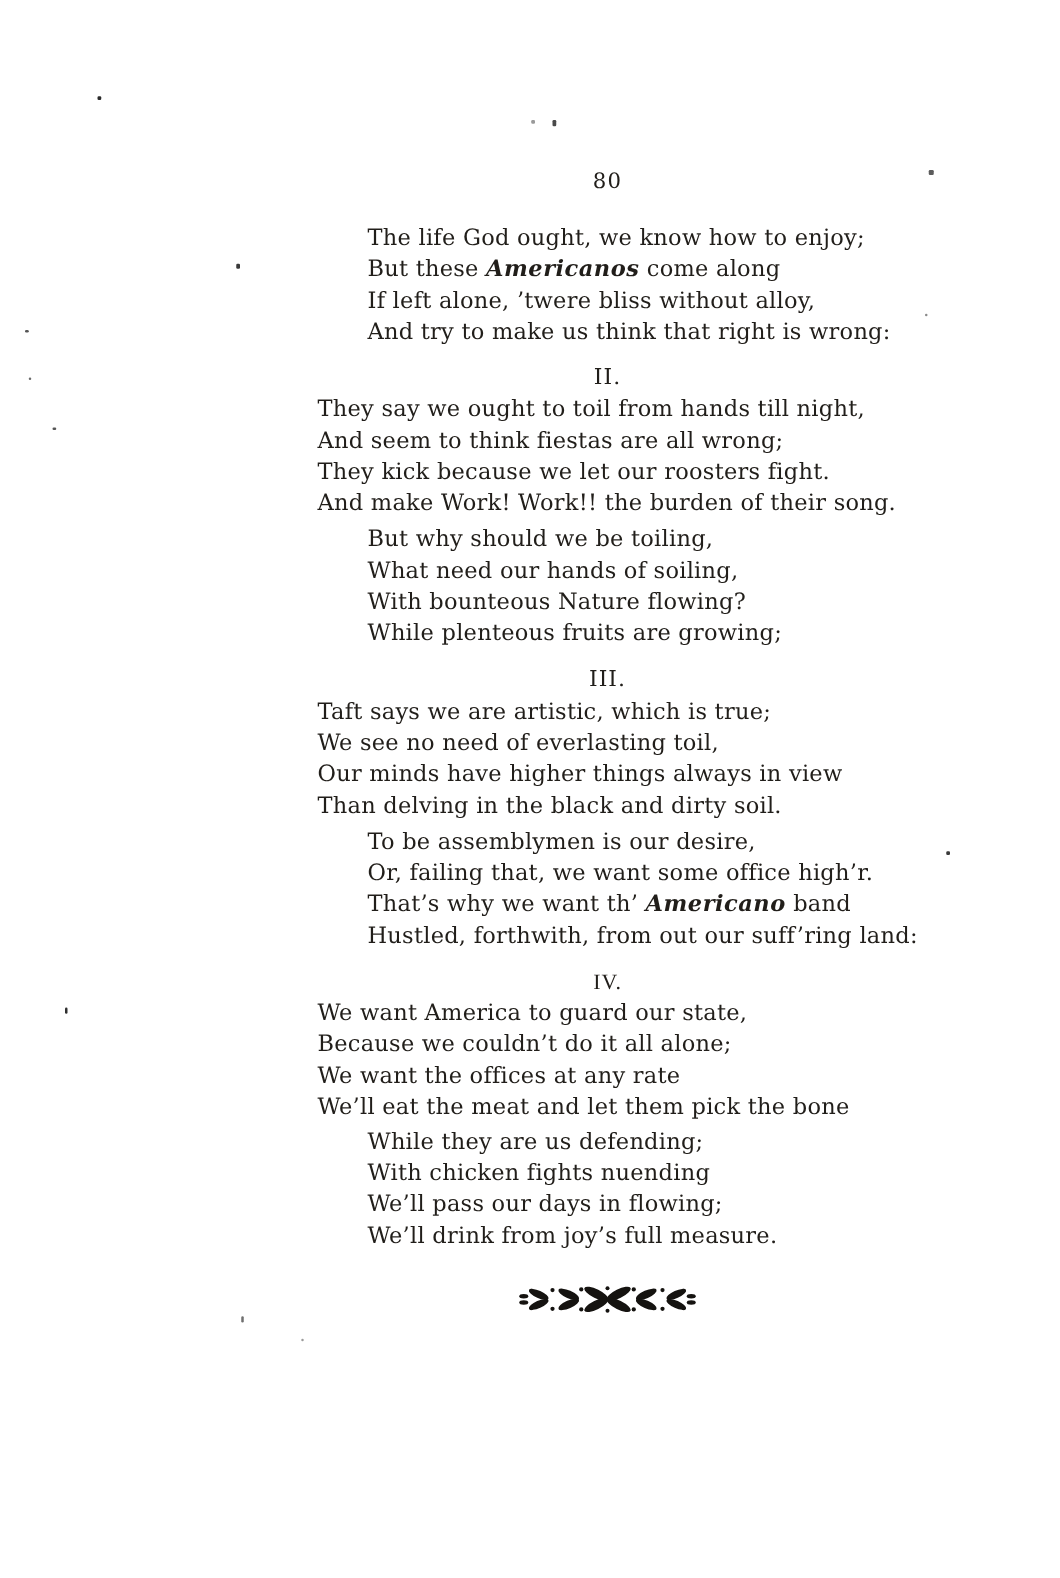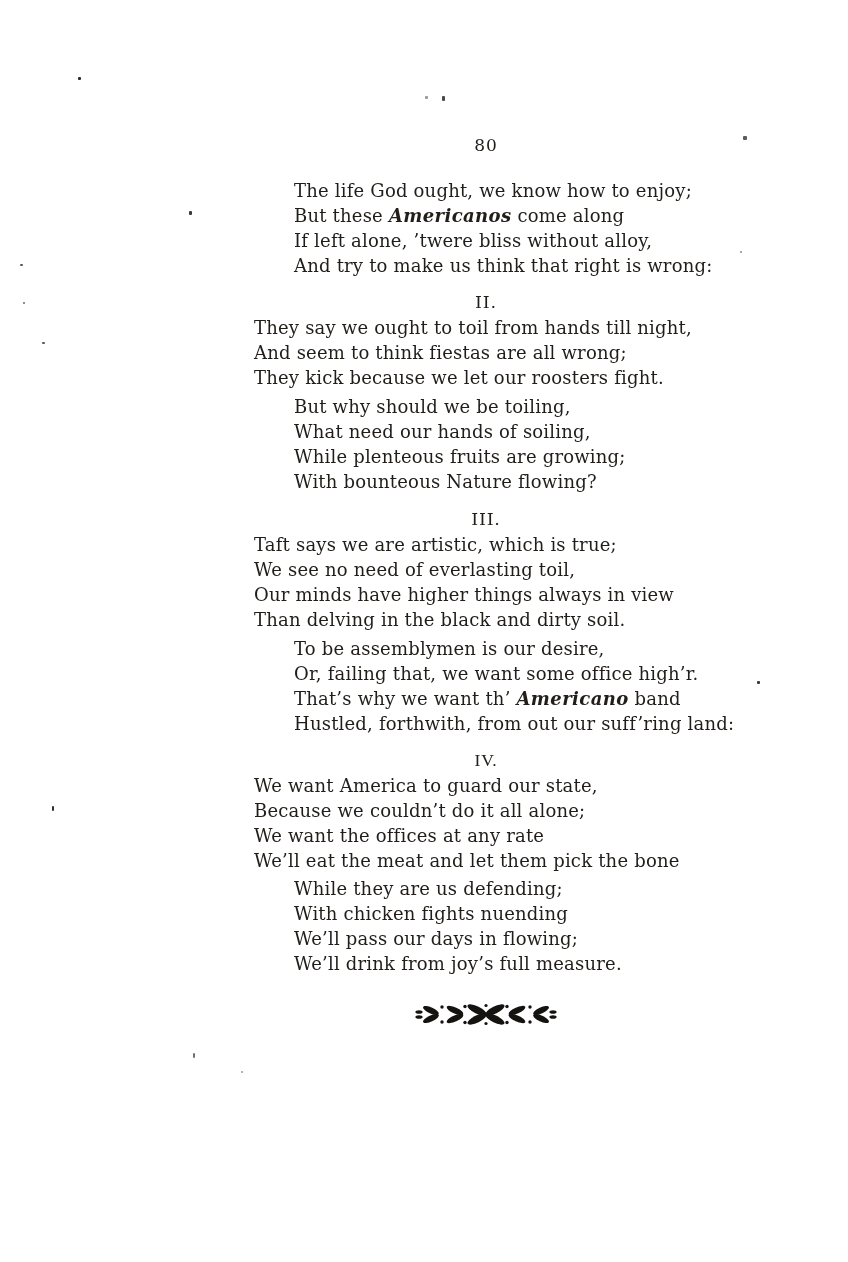--- a/index.html
+++ b/index.html
@@ -86,25 +86,26 @@
     <div class="line indent"><span>But these </span><em class="amer">Americanos</em><span> come along</span></div>
     <div class="line indent">If left alone, ’twere bliss without alloy,</div>
     <div class="line indent">And try to make us think that right is wrong:</div>
   </section>
 
   <h2 class="heading h2">II.</h2>
   <section class="stanza">
     <div class="line">They say we ought to toil from hands till night,</div>
     <div class="line">And seem to think fiestas are all wrong;</div>
     <div class="line">They kick because we let our roosters fight.</div>
+    <div class="line">And make Work! Work!! the burden of their song.</div>
     <div class="igroup">
       <div class="line indent">But why should we be toiling,</div>
       <div class="line indent">What need our hands of soiling,</div>
+      <div class="line indent">With bounteous Nature flowing?</div>
       <div class="line indent">While plenteous fruits are growing;</div>
-      <div class="line indent">With bounteous Nature flowing?</div>
     </div>
   </section>
 
   <h2 class="heading h3">III.</h2>
   <section class="stanza">
     <div class="line">Taft says we are artistic, which is true;</div>
     <div class="line">We see no need of everlasting toil,</div>
     <div class="line">Our minds have higher things always in view</div>
     <div class="line">Than delving in the black and dirty soil.</div>
     <div class="igroup">

